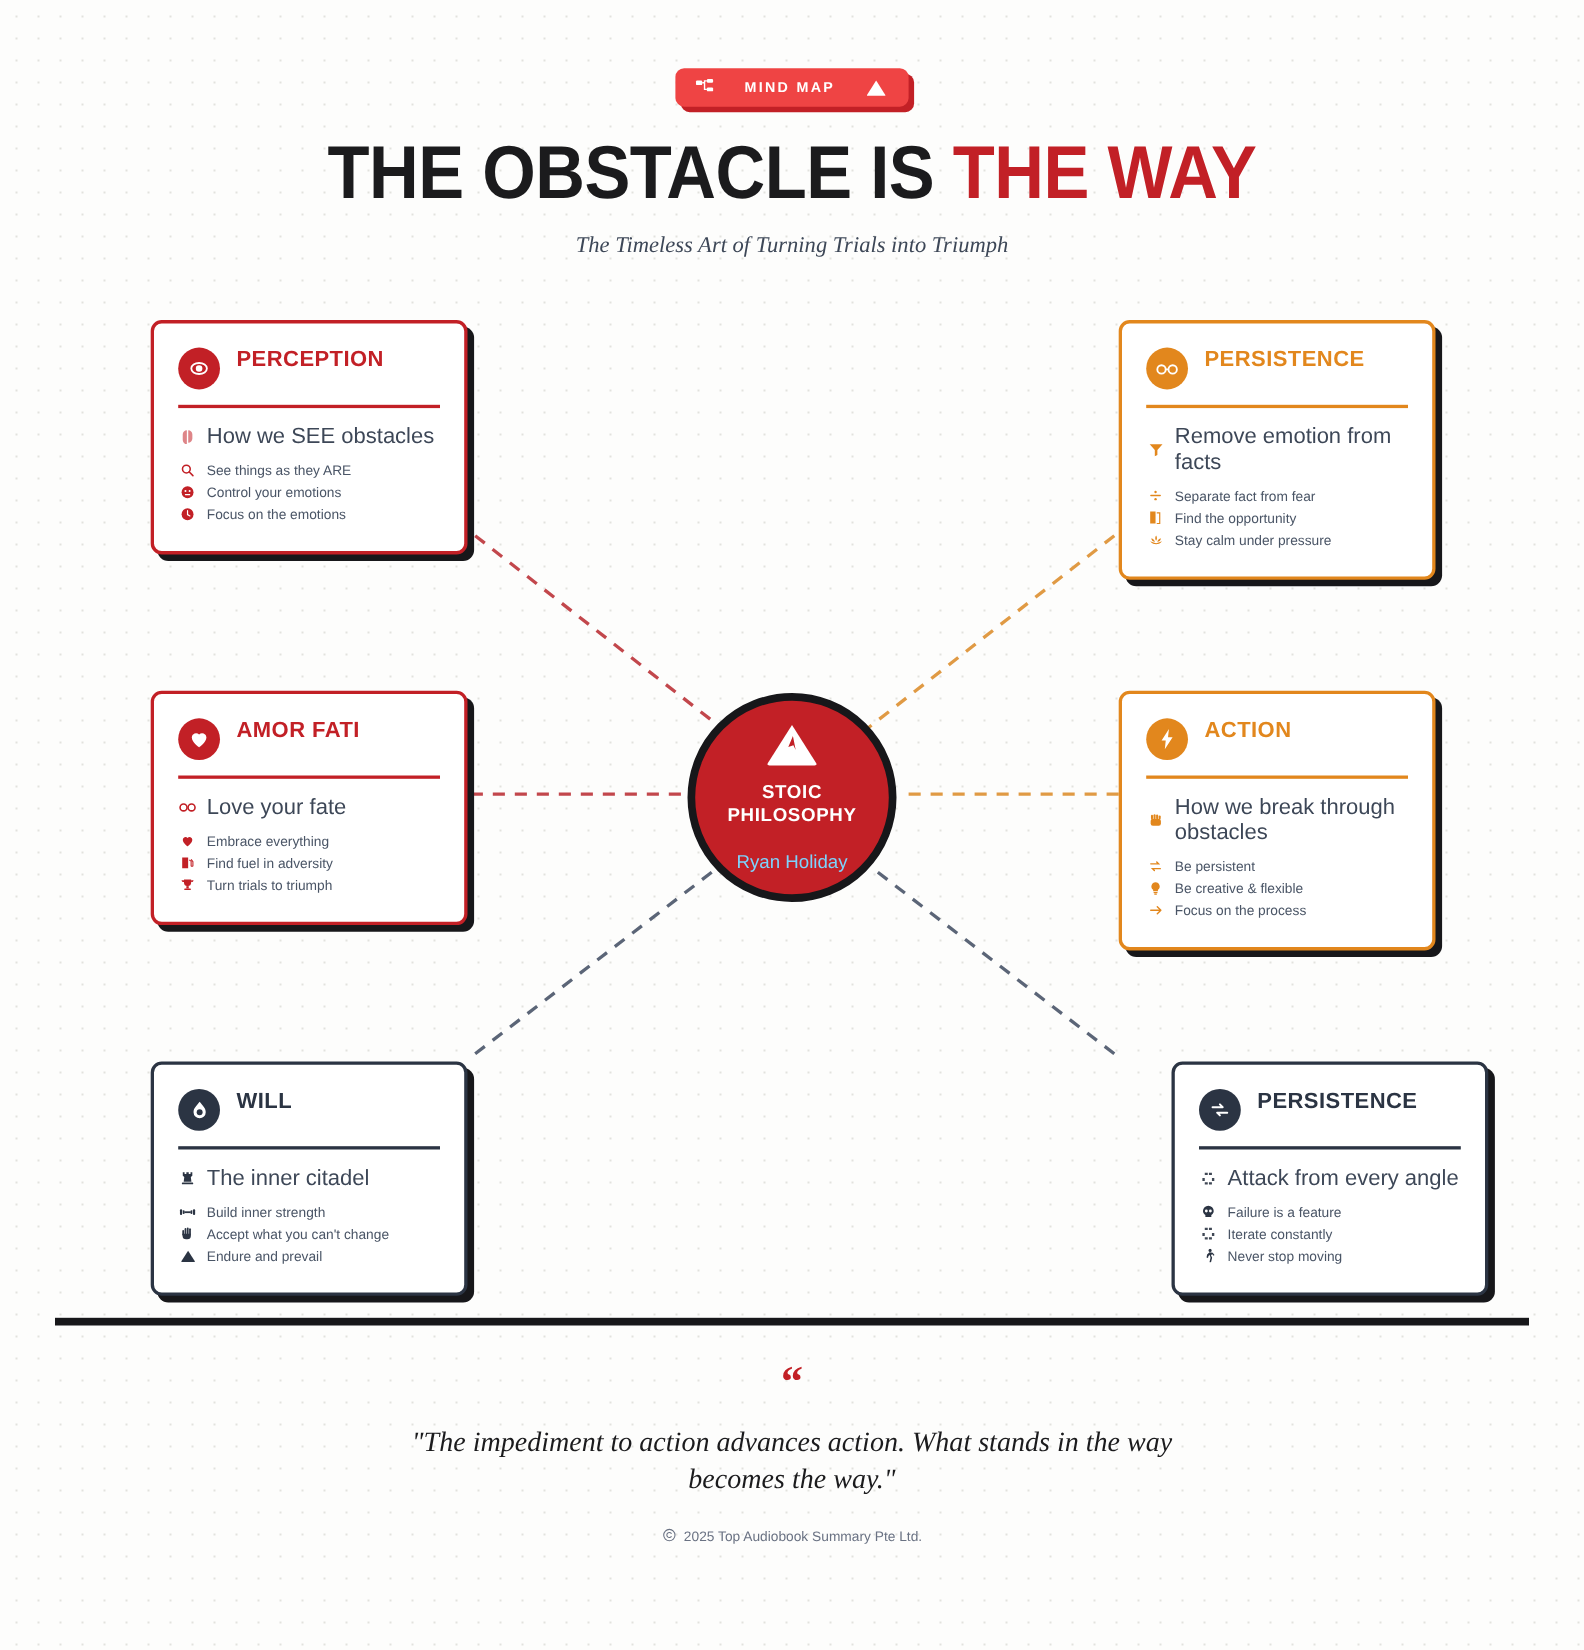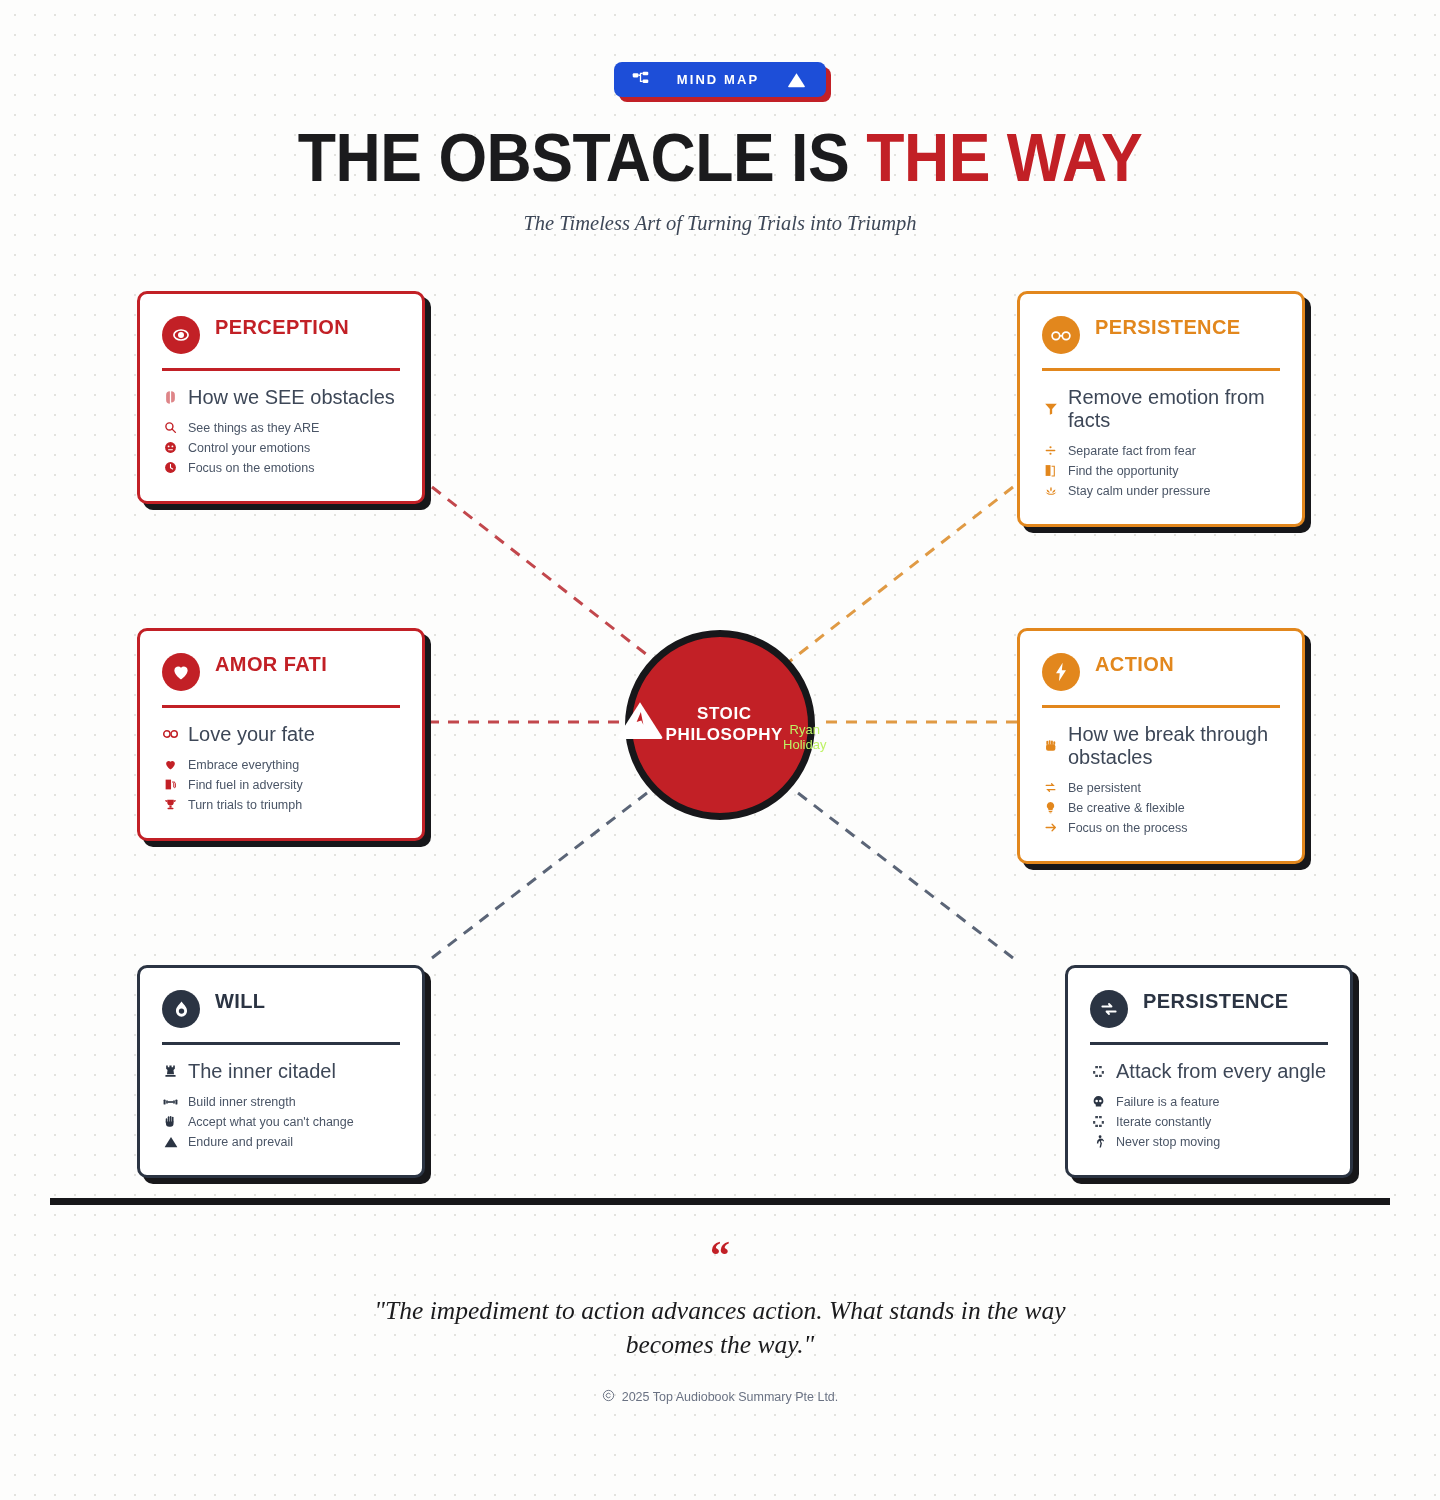--- a/index.html
+++ b/index.html
@@ -20,21 +20,21 @@
 
   
   .header { position: absolute; top: 0; left: 0; width: 1440px; text-align: center; }
 
   .badge-wrap { margin-top: 62px; display: flex; justify-content: center; }
   .badge {
     position: relative;
     display: inline-flex;
     align-items: center;
     gap: 28px;
-    background: #1d4ed8;
+    background: #ef4444;
     color: #ffffff;
     border-radius: 8px;
     padding: 9px 20px 9px 18px;
     box-shadow: 5px 5px 0 #c22026;
   }
   .badge-label {
     font-size: 13px;
     font-weight: bold;
     letter-spacing: 2.1px;
     line-height: 1;
@@ -69,34 +69,34 @@
     position: absolute;
     left: 625px;
     top: 630px;
     width: 190px;
     height: 190px;
     border-radius: 50%;
     background: #c22026;
     border: 7px solid #17171a;
     color: #ffffff;
     display: flex;
-    flex-direction: row;
+    flex-direction: column;
     align-items: center;
     justify-content: center;
     text-align: center;
   }
   .hub-icon { margin-bottom: 7px; }
   .hub-title {
     font-size: 17px;
     font-weight: bold;
     line-height: 1.22;
     letter-spacing: 0.6px;
     font-family: "Liberation Sans Narrow", "Liberation Sans", sans-serif;
   }
-  .hub-author { margin-top: 23px; font-size: 13px; color: #bef264; }
+  .hub-author { margin-top: 23px; font-size: 17px; color: #7dd3fc; }
 
   
   .card {
     position: absolute;
     width: 288px;
     background: #ffffff;
     border: 3px solid var(--c);
     border-radius: 10px;
     padding: 22px 22px 20px 22px;
     box-shadow: 6px 6px 0 #17171a;

